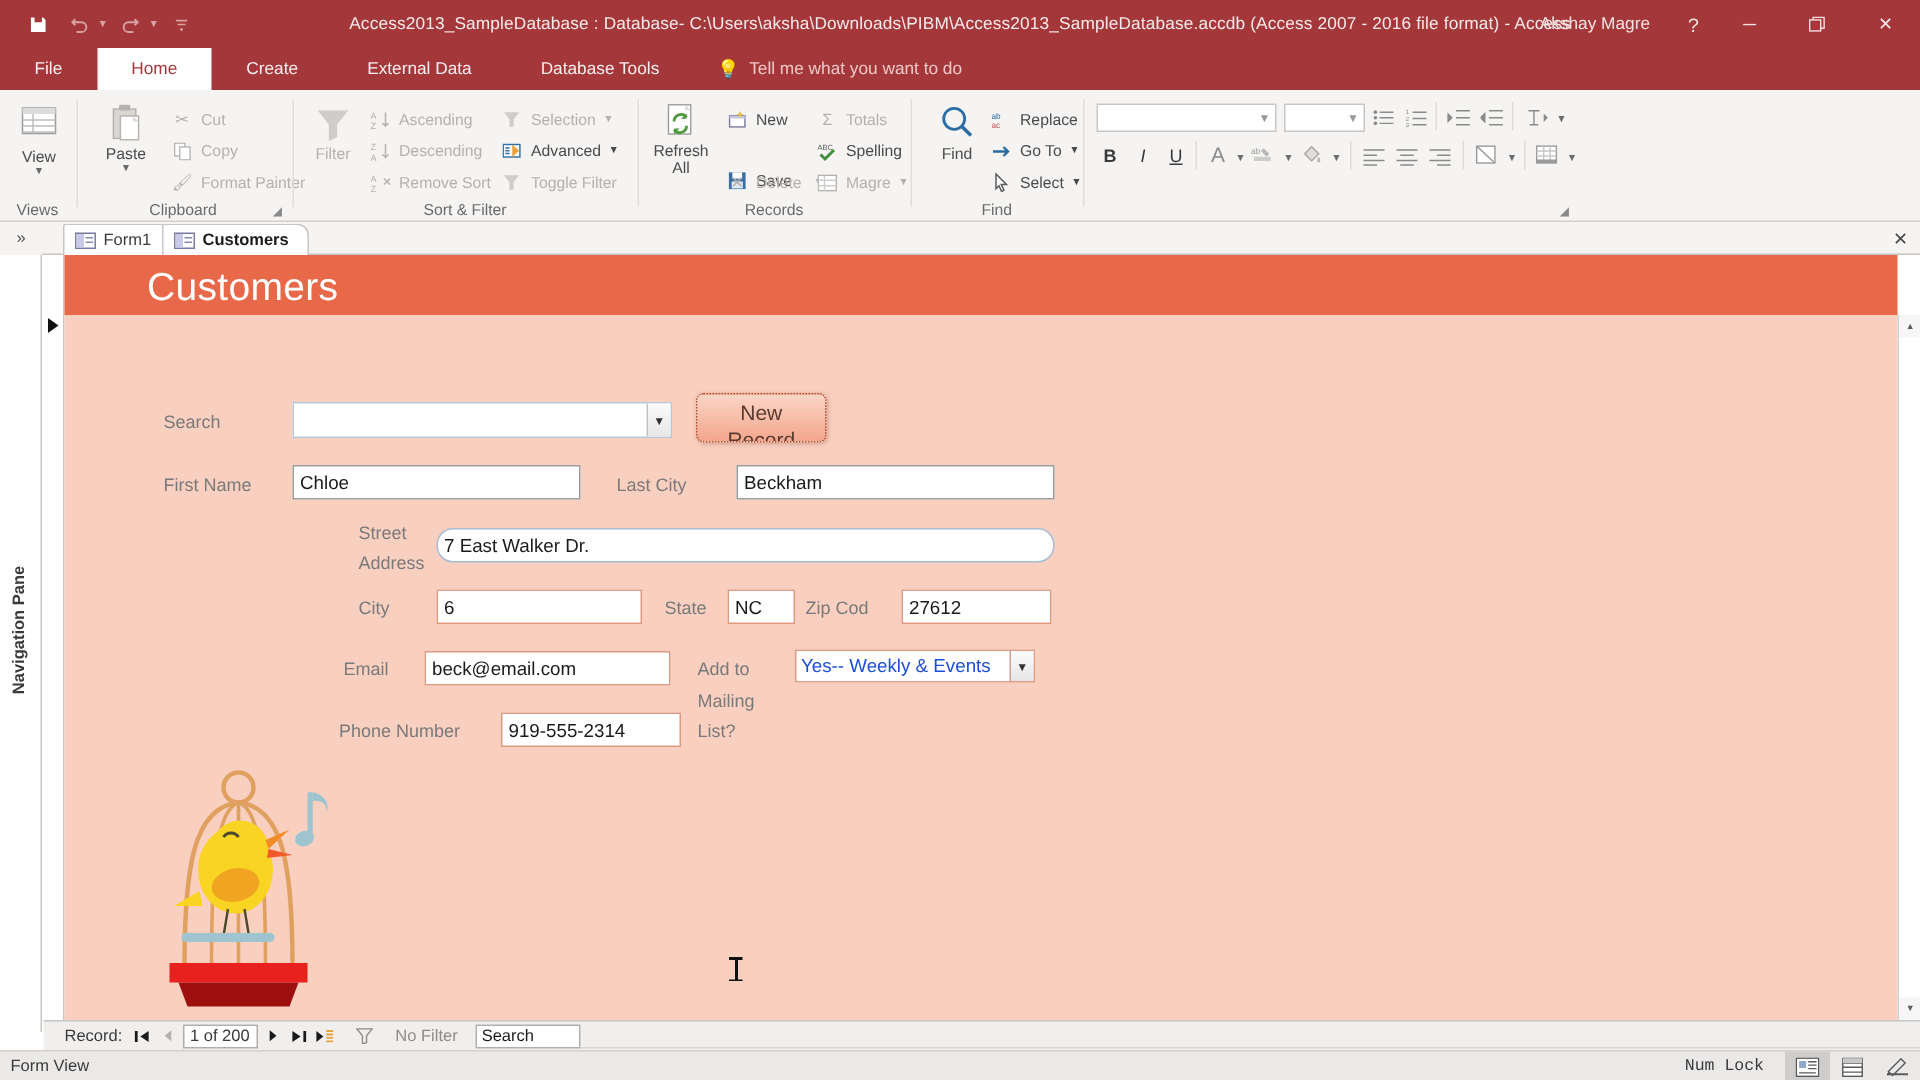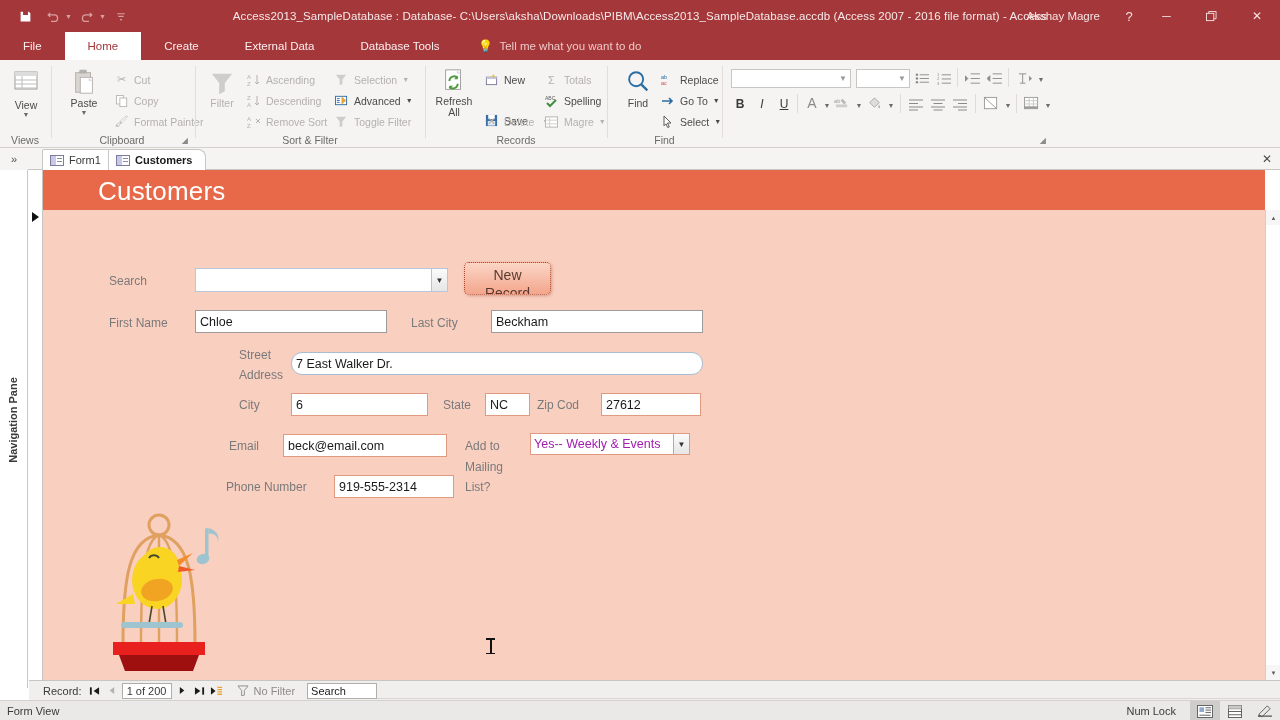--- a/index.html
+++ b/index.html
@@ -201,21 +201,21 @@
     font-size: 12.5px; color: #1a1a1a; padding: 1px 4px;
     display: flex; align-items: center; overflow: hidden; white-space: nowrap;
   }
   .finput.blue { border-color: #a8bcd4; border-radius: 11px; }
   .finput.gray { border-color: #9c9c9c; }
 
   .fcombo {
     position: absolute; background: #ffffff; border: 1px solid #b7c7d8;
     display: flex; align-items: center;
   }
-  .fcombo .val { flex: 1; font-size: 12.5px; color: #a21caf; padding: 0 3px; overflow: hidden; white-space: nowrap; }
+  .fcombo .val { flex: 1; font-size: 12.5px; color: #1d4ed8; padding: 0 3px; overflow: hidden; white-space: nowrap; }
   .fcombo .arrow {
     width: 16px; height: 100%; background: linear-gradient(#fbfbfb,#e6e6e6);
     border-left: 1px solid #c2c2c2; display: flex; align-items: center; justify-content: center;
     font-size: 8px; color: #333;
   }
   .fcombo.peach { border: 1px solid #e09a82; }
   .fcombo.peach .arrow { border-left: 1px solid #d0a090; }
 
   
   .newrec-btn {
@@ -268,37 +268,37 @@
     width: 17px; height: 18px; display: flex; align-items: center; justify-content: center;
     font-size: 9px; color: #1a1a1a;
   }
   .rn-btn.dim { color: #b4b1ae; }
   .rn-box {
     background: #ffffff; border: 1px solid #b0aeac; height: 16px; width: 50px;
     display: flex; align-items: center; justify-content: center; font-size: 11px; margin: 0 2px;
   }
   .rn-newico { position: relative; }
   .rn-filter {
-    display: flex; align-items: center; gap: 5px; margin-left: 12px; color: #8d8a88;
+    display: flex; align-items: center; gap: 15px; margin-left: 12px; color: #8d8a88;
   }
   .rn-search {
     background: #ffffff; border: 1px solid #b0aeac; height: 16px; width: 70px;
     display: flex; align-items: center; font-size: 11px; padding: 0 3px; margin-left: 12px;
     color: #1a1a1a;
   }
   .rn-searchline { flex: 1; height: 16px; border-bottom: 1px solid #d8d5d3; margin-left: 0; }
 
   
   .statusbar {
     position: absolute; left: 0; top: 700px; width: 1280px; height: 20px;
     background: #ebe9e8; border-top: 1px solid #d4d0cc;
     display: flex; align-items: center; font-size: 11px; color: #3a3a3a;
   }
   .sb-left { padding-left: 7px; }
-  .sb-right { position: absolute; right: 0; top: 0; height: 20px; display: flex; align-items: center; }
+  .sb-right { position: absolute; right: 0; top: 0; height: 20px; display: flex; align-items: center; font-family: Liberation Mono, monospace; }
   .sb-numlock { font-size: 11px; color: #3a3a3a; padding-right: 14px; }
   .sb-view {
     width: 30px; height: 20px; display: flex; align-items: center; justify-content: center;
   }
   .sb-view.sel { background: #cfcdcb; }
 
   svg { display: block; }
 </style>
 </head>
 <body>

